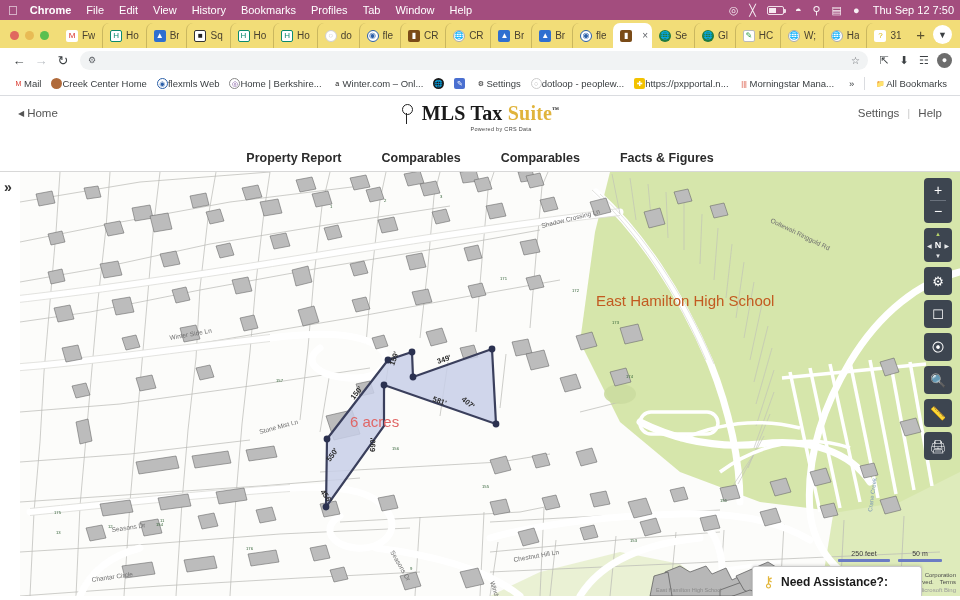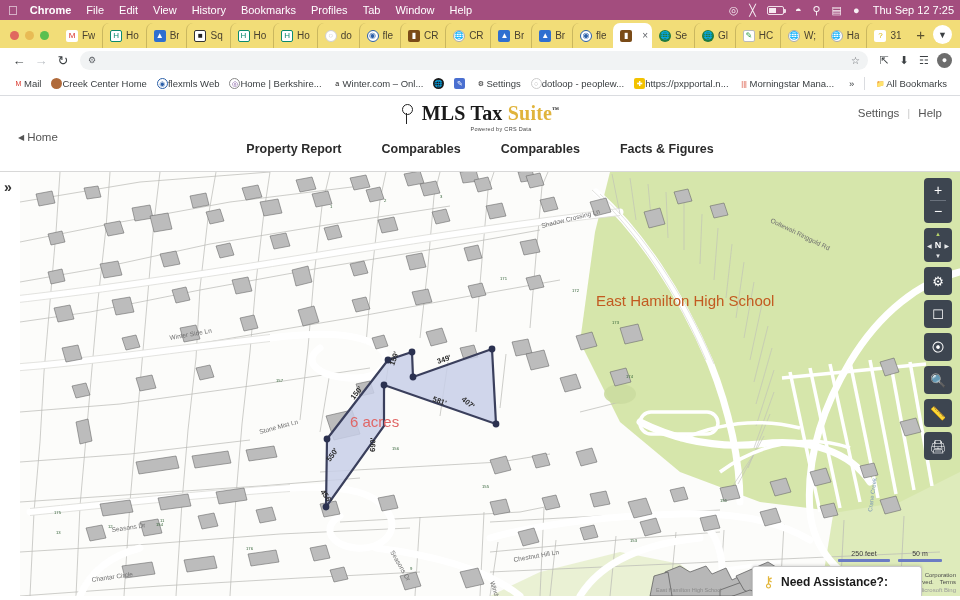--- a/index.html
+++ b/index.html
@@ -90,42 +90,42 @@
     height: 24px; width:960px; background:#fff; border-bottom:1px solid #dadce0;
     display:flex; align-items:center; padding:0 8px; gap:0; font-size:9.5px; color:#3c4043;
   }
   .bm { display:flex; align-items:center; padding:2px 5px; white-space:nowrap; }
   .bm .bfav { width:11px;height:11px;border-radius:2px;display:flex;align-items:center;justify-content:center;font-size:7px;color:#fff;flex:0 0 11px;}
   .bm-sep { width:1px; height:13px; background:#dadce0; margin:0 5px; }
   .bm-right { margin-left:auto; display:flex; align-items:center; }
 
   
   .app-header { width:960px; background:#fff; position:relative; height:44px; }
-  .home-link { position:absolute; left:18px; top:11px; font-size:11.5px; color:#555;margin-top:24px; }
+  .home-link { position:absolute; left:18px; top:11px; font-size:11.5px; color:#555; }
   .home-link .carr { font-size:8px; margin-right:3px; position:relative; top:-1px; }
   .brand { position:absolute; left:0; right:0; top:6px; text-align:center; }
   .brand-row { display:inline-flex; align-items:center; gap:8px; }
   .brand-pin { width:13px; height:20px; position:relative; display:inline-block; }
   .brand-pin::before {
     content:""; position:absolute; top:0; left:1px; width:9px;height:9px;
     border:1.6px solid #222; border-radius:50%;
   }
   .brand-pin::after {
     content:""; position:absolute; top:9px; left:5px; width:1.6px;height:11px;background:#222;
   }
   .brand-txt { font-family:"Liberation Serif", serif; font-size:20px; font-weight:bold; color:#1a1a1a; letter-spacing:.2px;}
   .brand-txt .suite { color:#e0b43c; }
   .brand-tm { font-size:7px; vertical-align:super; color:#1a1a1a;}
   .brand-sub { font-size:5.5px; color:#444; letter-spacing:.3px; margin-top:-2px; margin-left:42px; }
   .hdr-right { position:absolute; right:18px; top:11px; font-size:11.5px; color:#555; display:flex; gap:8px; align-items:center;}
   .hdr-right .vsep { color:#ccc; }
 
   .app-nav {
     width:960px; background:#fff; border-bottom:1px solid #d8d8d8;
-    display:flex; justify-content:center; align-items:flex-start; gap:36px;
+    display:flex; justify-content:center; align-items:flex-end; gap:36px;
     height:32px; font-size:12.5px; font-weight:bold; color:#2b2b2b;
   }
   .app-nav .navitem { padding:2px 2px 6px; }
 
   
   .map-wrap {
     position:relative; width:960px; height:424px; overflow:hidden; background:#fbfbf9;
   }
   .map-expander {
     position:absolute; left:4px; top:8px; z-index:40;
@@ -203,21 +203,21 @@
   <span class="mac-right">
     <span class="sicon">◎</span>
     <span class="sicon">╳</span>
     <span class="batt">
         <i></i>
       </span>
     <span class="sicon">◓</span>
     <span class="sicon">⚲</span>
     <span class="sicon">▤</span>
     <span class="sicon">●</span>
-    <span class="clock">Thu Sep 12  7:25</span>
+    <span class="clock">Thu Sep 12  7:50</span>
   </span>
 </div>
 
 <div class="tabstrip">
   <span class="traffic">
     <i class="r"></i>
     <i class="y"></i>
     <i class="g"></i>
   </span>
   <span class="tabs">

